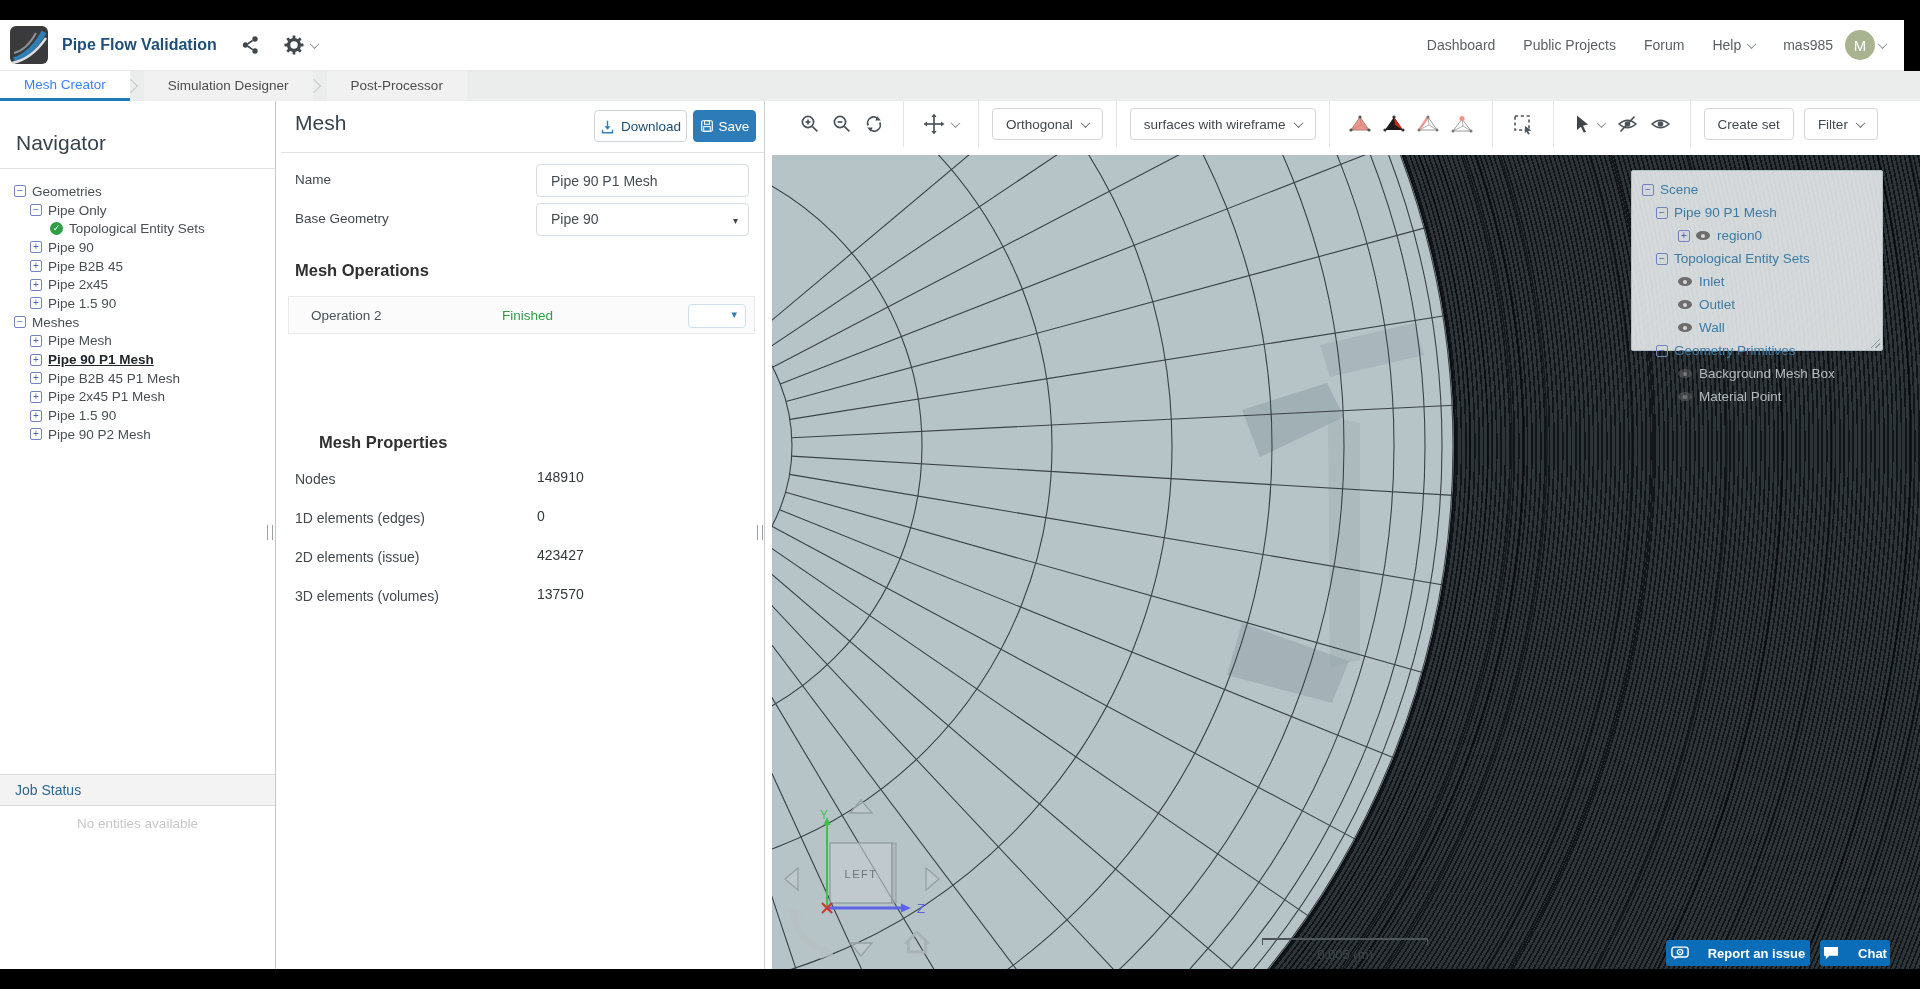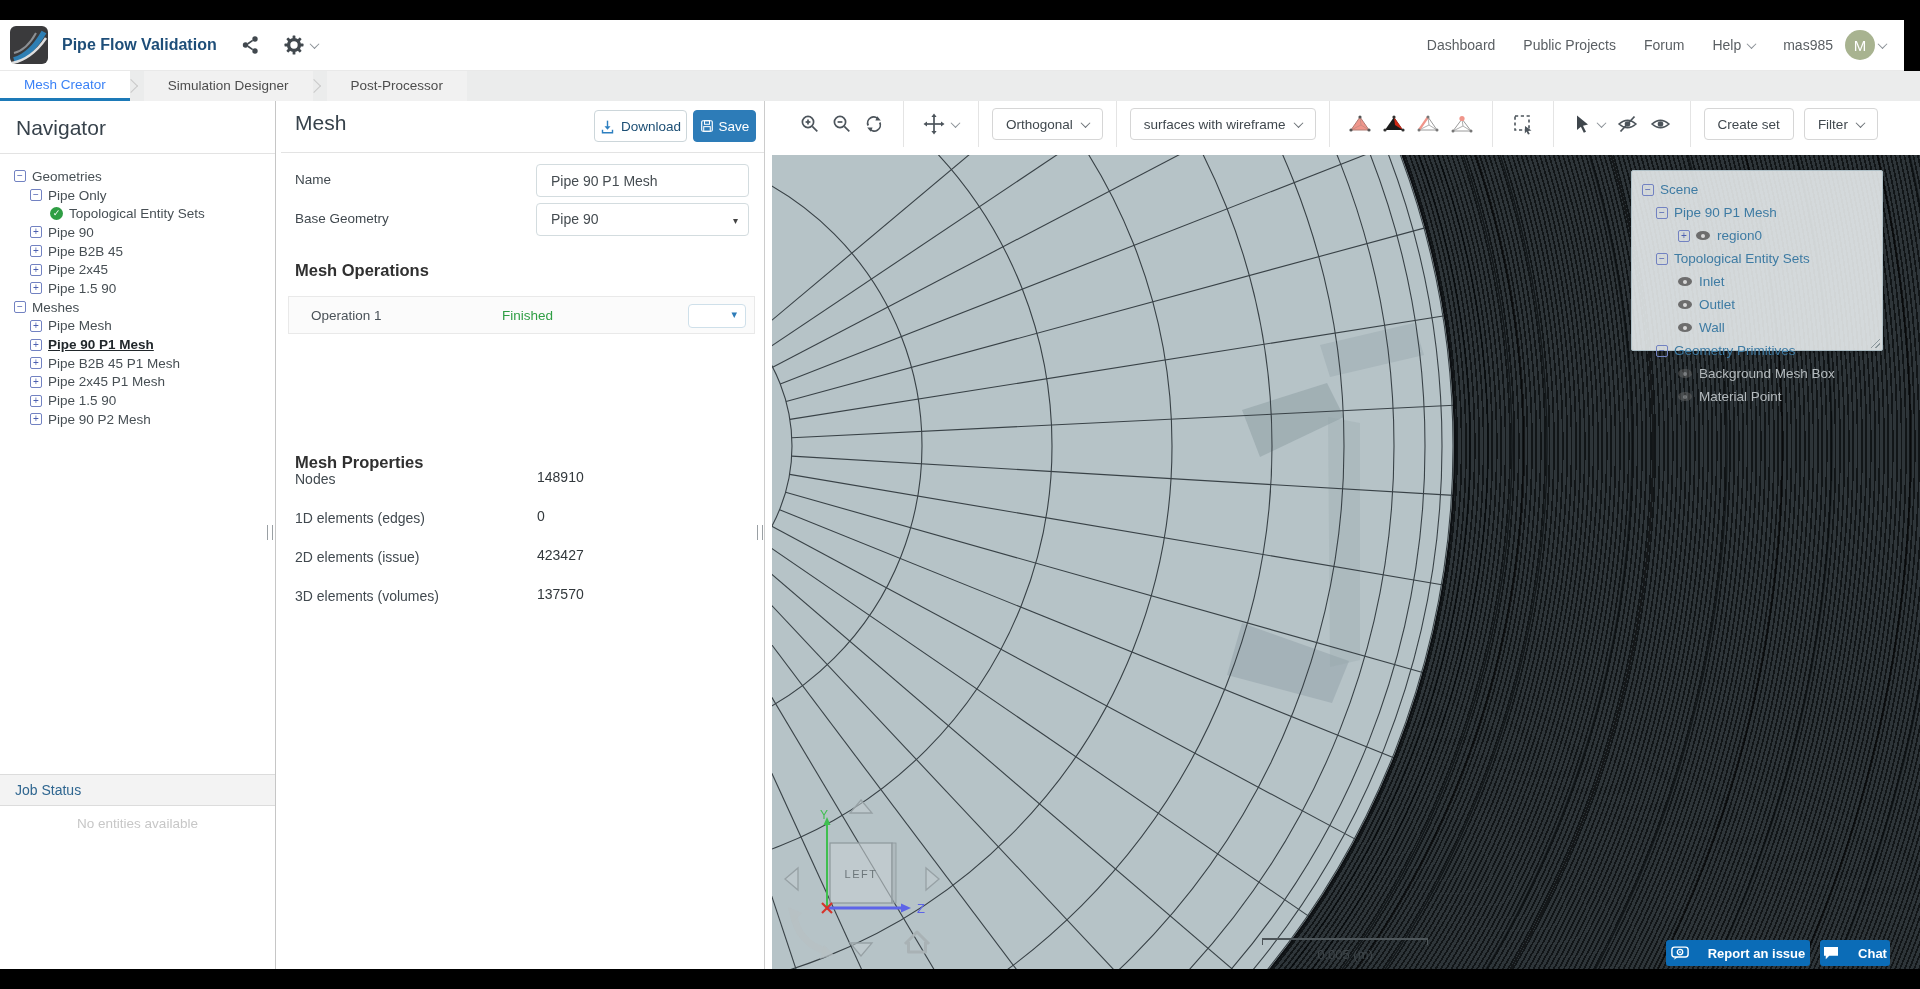--- a/index.html
+++ b/index.html
@@ -29,21 +29,21 @@
   .tab { position:relative; height:30px; line-height:29px; padding:0 24px; font-size:13.5px; color:#4d4d4d; background:#f1f1f1; margin-right:14px; cursor:pointer; }
   .tab::after { content:""; position:absolute; right:-6px; top:10px; width:9px; height:9px; border-top:1.5px solid #c9c9c9; border-right:1.5px solid #c9c9c9; transform:rotate(45deg); }
   .tab:last-of-type::after { display:none; }
   .tab.active { background:#fff; color:#3b82f6; border-bottom:3px solid #1d7ab8; line-height:27px; }
 
   
   #main { position:absolute; top:101px; left:0; right:0; bottom:20px; background:#fff; }
 
   
   #nav-panel { position:absolute; left:0; top:0; width:276px; height:100%; background:#fff; border-right:1px solid #c6c6c6; }
-  .panel-title { padding:15px 16px 13px 16px; font-size:21px; color:#37424b; border-bottom:1px solid #e3e3e3; }
+  .panel-title { padding:30px 16px 13px 16px; font-size:21px; color:#37424b; border-bottom:1px solid #e3e3e3; }
   #nav-tree { padding:13px 0 0 14px; }
   .nt-item { display:flex; align-items:center; height:18.7px; font-size:13.5px; color:#474f54; cursor:pointer; white-space:nowrap; }
   .nt-item.d1 { padding-left:16px; } .nt-item.d2 { padding-left:36px; }
   .nt-item.selected .nt-label { font-weight:bold; text-decoration:underline; color:#21272b; }
   .box-exp { width:12px; height:12px; border:1px solid #7282c2; border-radius:2px; color:#4c5fb0; font-size:10px; line-height:10px; text-align:center; background:#fff; flex:0 0 auto; margin-right:6px; display:none; }
   .minus .box-exp, .plus .box-exp { display:block; }
   .minus .box-exp::before { content:"\2212"; }
   .plus .box-exp::before { content:"+"; }
   .check-ic { width:13px; height:13px; border-radius:50%; background:#2f9e44; color:#fff; font-size:9px; line-height:13px; text-align:center; flex:0 0 auto; margin-right:6px; display:none; }
   .check .check-ic { display:block; }
@@ -321,28 +321,28 @@
       <span class="fld-label" style="top:110px;">Base Geometry</span>
       <div class="fld-box" id="bg-select" style="top:102px;">
         <span>Pipe 90</span>
         <span class="sel-caret">▾</span>
       </div>
 
       <div class="sec-head" style="top:160px;">Mesh Operations</div>
       <div id="op-row-wrap">
 
           <div class="op-row">
-            <span class="op-name">Operation 1</span>
+            <span class="op-name">Operation 2</span>
             <span class="op-status">Finished</span>
             <span class="op-dd"></span>
           </div>
 
       </div>
 
-      <div class="sec-head" style="top:352px;">Mesh Properties</div>
+      <div class="sec-head" style="top:332px;margin-left:24px;">Mesh Properties</div>
       <div id="props-list">
 
           <div class="prop-row">
             <span class="prop-label">Nodes</span>
             <span class="prop-value">148910</span>
           </div>
 
           <div class="prop-row">
             <span class="prop-label">1D elements (edges)</span>
             <span class="prop-value">0</span>

